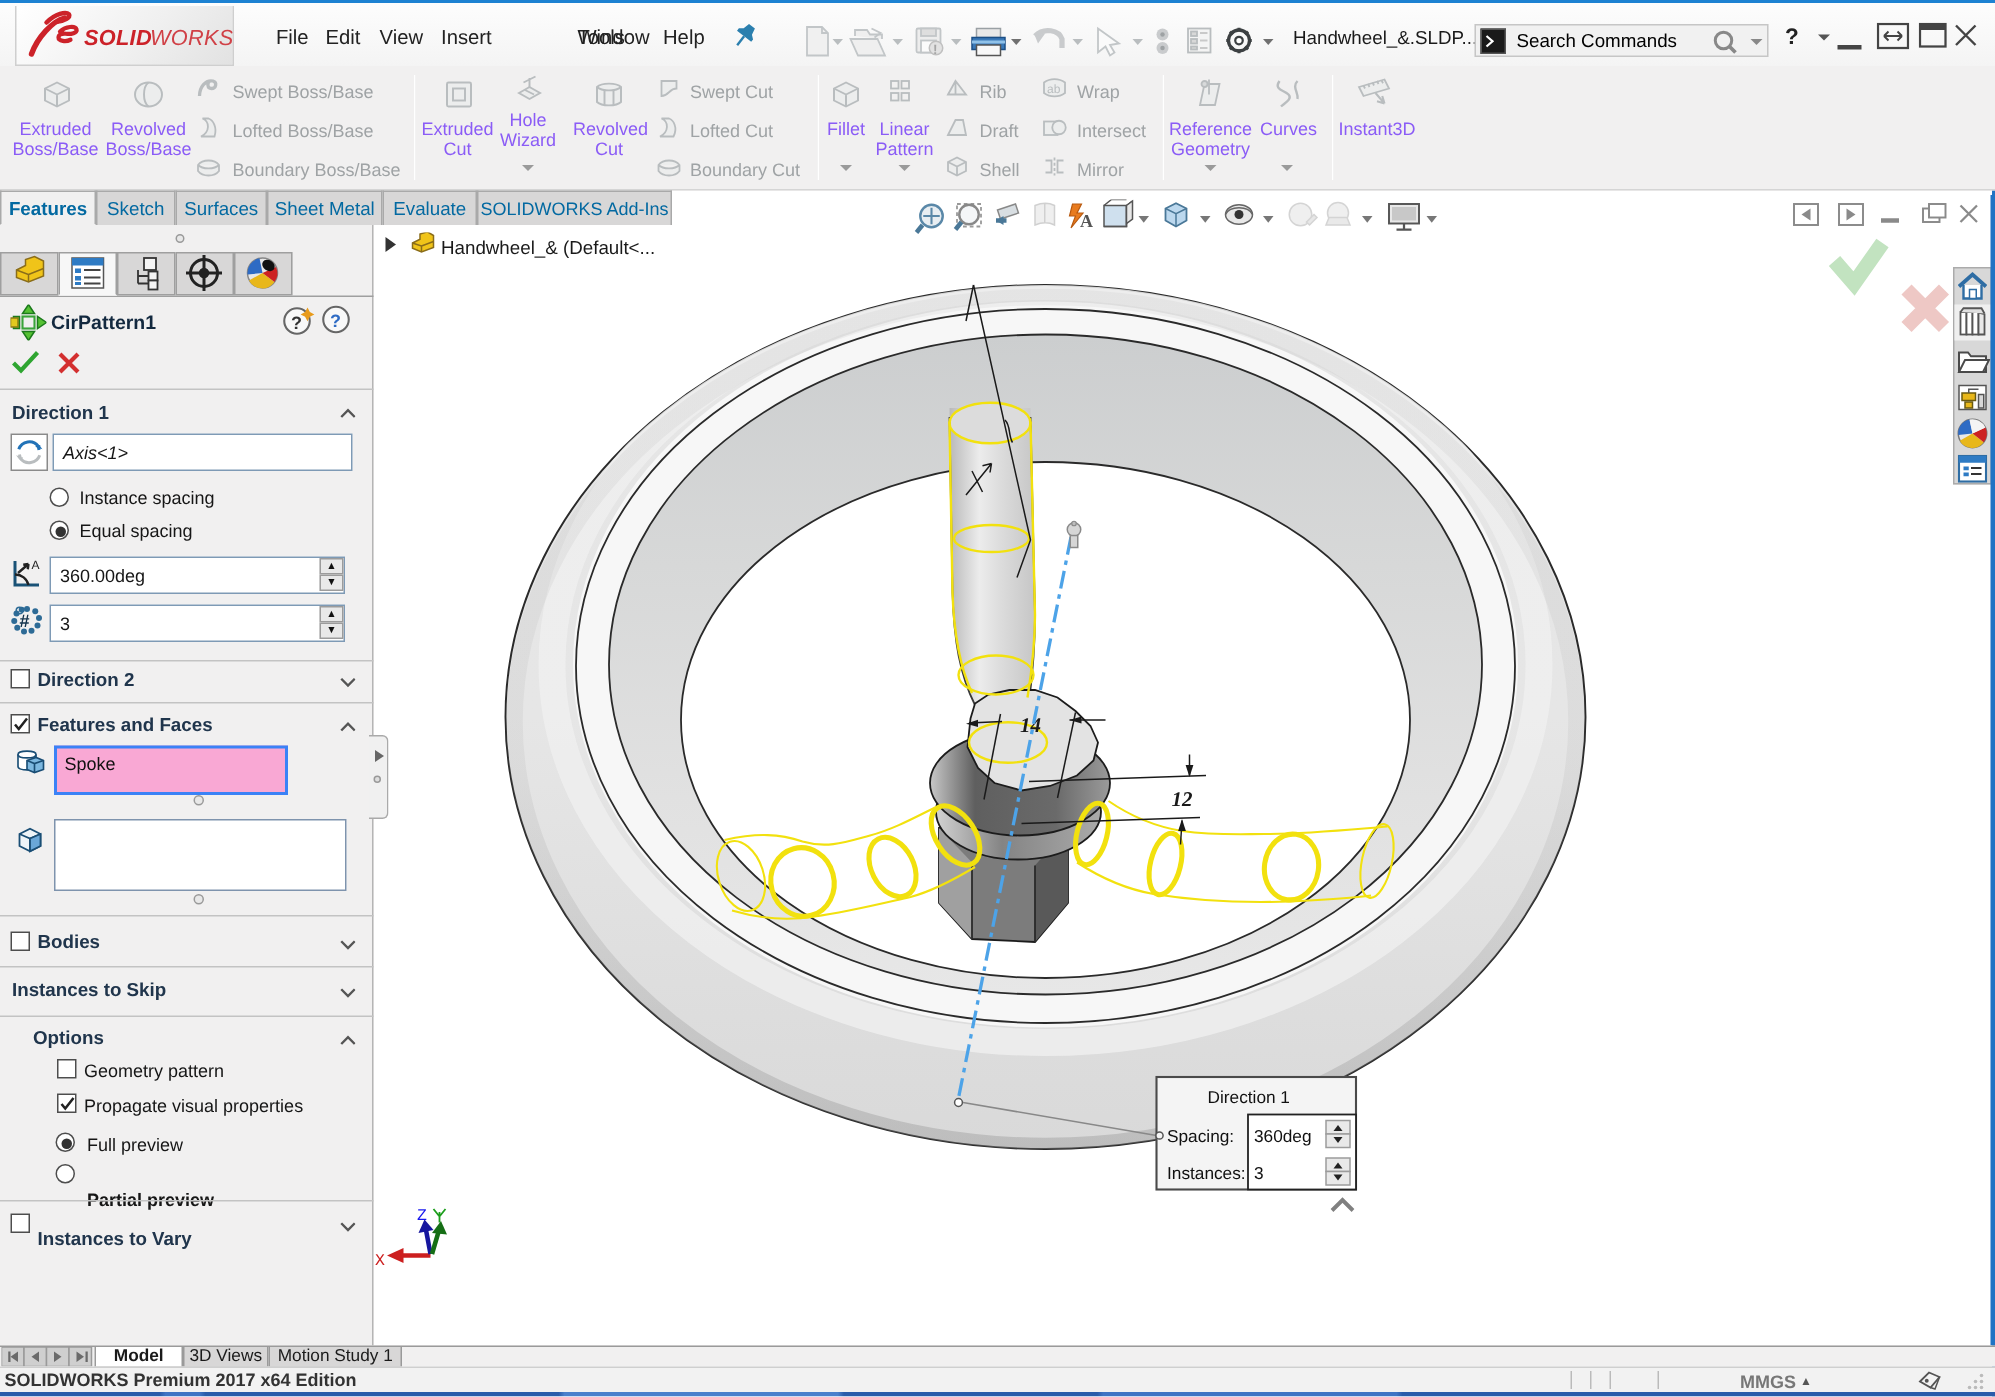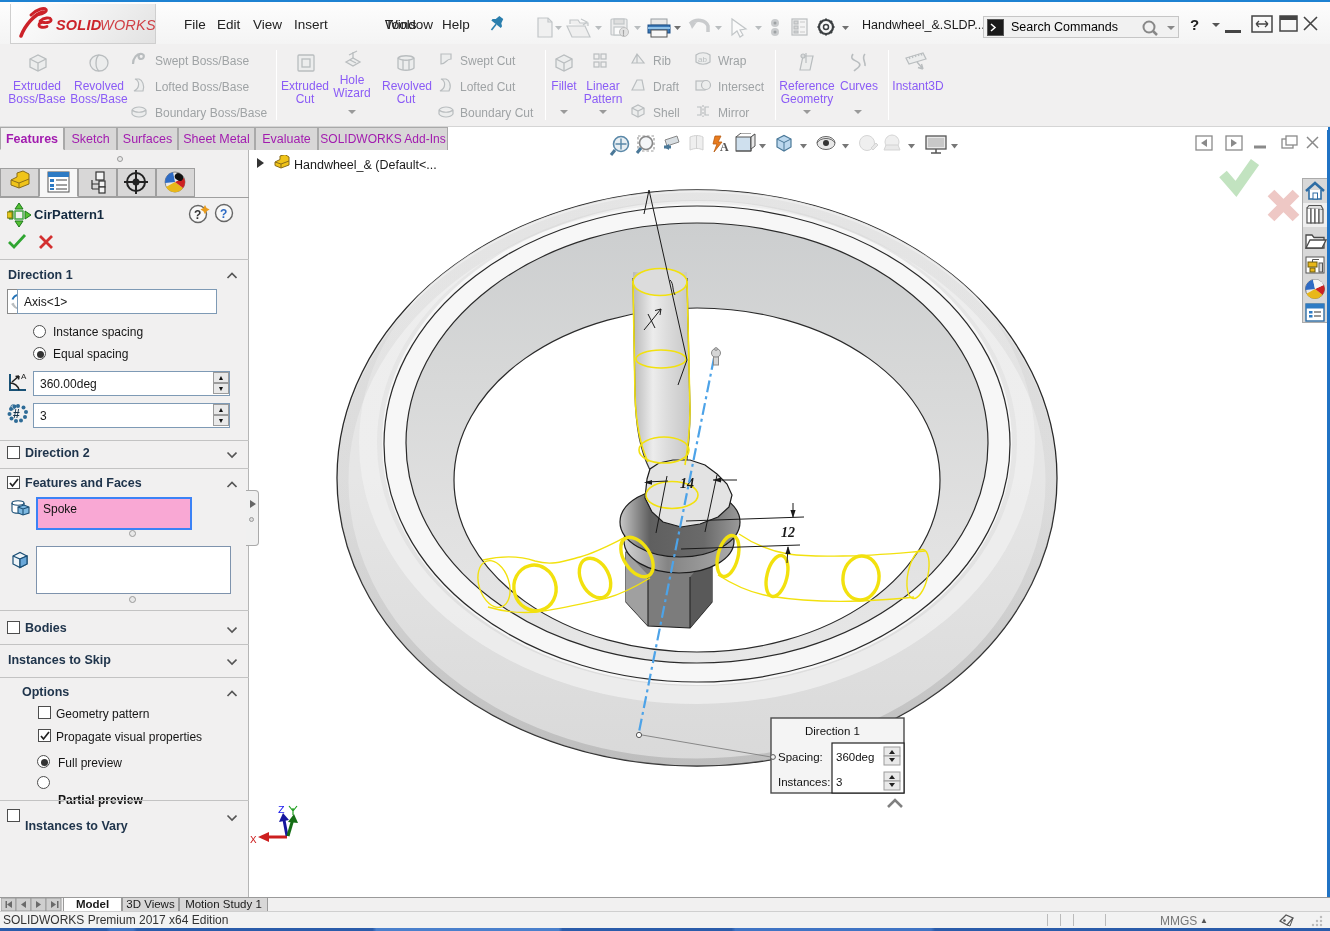--- a/index.html
+++ b/index.html
@@ -20,21 +20,21 @@
     background:#f1f0f0; border-bottom:1px solid #d5d5d5;}
   .rsep { position:absolute; top:6px; width:1px; height:70px; background:#dcdcdc; border-right:1px solid #fff;}
   .rtxt { position:absolute; color:#8b5cf6; font-size:12px; line-height:13px; text-align:center; }
   .rtxt2 { position:absolute; color:#9fa3a5; font-size:12px; }
   .ricon { position:absolute; }
   .rarrow { position:absolute; width:0; height:0; border-left:4px solid transparent;
      border-right:4px solid transparent; border-top:4px solid #9a9a9a; }
   
   #cmtabs { position:absolute; left:0; top:127px; height:23px; z-index:6; }
   .cmtab { position:absolute; top:0; height:23px; background:#d8d7d7; border:1px solid #a9a9a9;
-    border-bottom:none; font-size:12.5px; color:#a21caf; text-align:center; padding-top:4px; white-space:nowrap; overflow:hidden; }
+    border-bottom:none; font-size:12.5px; color:#0369a1; text-align:center; padding-top:4px; white-space:nowrap; overflow:hidden; }
   .cmtab.active { background:#f1f0f0; font-weight:bold; border-bottom:1px solid #f1f0f0; z-index:3;}
   
   #panel { position:absolute; left:0; top:150px; width:249px; height:747px; background:#f1f0f0;
     border-right:1px solid #b5b5b5; font-size:12px; color:#161616; }
   .ptab { position:absolute; top:18px; width:39px; height:29px; background:#d8d7d7;
     border:1px solid #9f9f9f; }
   .ptab.active { background:#f7f7f7; border-bottom:1px solid #f7f7f7; }
   .sechdr { font-weight:bold; color:#20354c; font-size:12.5px; }
   .divider { position:absolute; left:0px; width:249px; height:1px; background:#c3c3c3; }
   .chev { position:absolute; width:11px; height:11px; }
@@ -42,21 +42,21 @@
   .cb { position:absolute; width:13px; height:13px; background:#fff; border:1px solid #4d4d4d; }
   .radio { position:absolute; width:13px; height:13px; background:#fff; border:1px solid #4d4d4d; border-radius:50%; }
   .spin { position:absolute; width:16px; height:11px; background:#e9e9e9; border:1px solid #9c9c9c;
      font-size:7px; text-align:center; line-height:9px; color:#111;}
   
   #mtabs { position:absolute; left:0; top:897px; width:1330px; height:14px; background:#f1f0f0;
     border-top:1px solid #9a9a9a; }
   .mtab { position:absolute; top:0px; height:14px; background:#d8d7d7; border:1px solid #9a9a9a;
     border-top:none; font-size:11.5px; padding-top:0px; text-align:center; color:#1a1a1a;}
   #statusbar { position:absolute; left:0; top:911px; width:1330px; height:17px; background:#f2f2f2;
-    border-top:1px solid #cfcfcf; font-size:12px; color:#333; }
+    border-top:1px solid #cfcfcf; font-size:12px; color:#333;font-weight:bold; }
   #taskstrip { position:absolute; left:1302px; top:178px; width:26px; height:145px;
     background:#d8d8d8; border:1px solid #ababab; }
   .tbtn { position:absolute; left:0px; width:24px; height:24px; }
 </style>
 </head>
 <body>
 <div id="win">
 
   <div id="titlebar">
     <div id="logo">
@@ -676,21 +676,21 @@
     <svg class="chev" style="left:226px;top:120px;" width="12" height="12">
         <path d="M1.5 8 L6 3.5 L10.5 8" stroke="#555" stroke-width="1.6" fill="none"></path>
       </svg>
     <div class="inputbox" style="left:7px;top:139px;width:25px;height:25px;border-color:#8a8a8a;"><svg width="23" height="23">
           <g transform="translate(11.5,11.5)">
             <path d="M-7 -2 A7.5 7.5 0 0 1 6 -4 l-1.5 -0.5 M6 -4 l0.5 2.5" stroke="#2273b8" stroke-width="2" fill="none"></path>
             <path d="M7 2 A7.5 7.5 0 0 1 -6 4 l1.5 0.5 M-6 4 l-0.5 -2.5" stroke="#b9bdbf" stroke-width="2" fill="none"></path>
             <path d="M4.5 -5.5 l3 1 l-1 3 Z" fill="#2273b8"></path>
           </g>
         </svg></div>
-    <div class="inputbox" style="left:17px;top:139px;width:200px;height:25px;">
+    <div class="inputbox" style="left:35px;top:139px;width:200px;height:25px;font-style:italic;">
         <div class="abs" style="left:6px;top:5px;">Axis&lt;1&gt;</div>
       </div>
     <div class="radio" style="left:33px;top:175px;"></div>
     <div class="abs" style="left:53px;top:175px;">Instance spacing</div>
     <div class="radio" style="left:33px;top:197px;"></div>
     <div class="abs" style="left:37px;top:201px;width:7px;height:7px;border-radius:50%;background:#333;"></div>
     <div class="abs" style="left:53px;top:197px;">Equal spacing</div>
 
     <svg class="abs" style="left:7px;top:221px;" width="22" height="22">
         <path d="M3 3 L3 19 L19 19" stroke="#1a5276" stroke-width="2" fill="none"></path>

